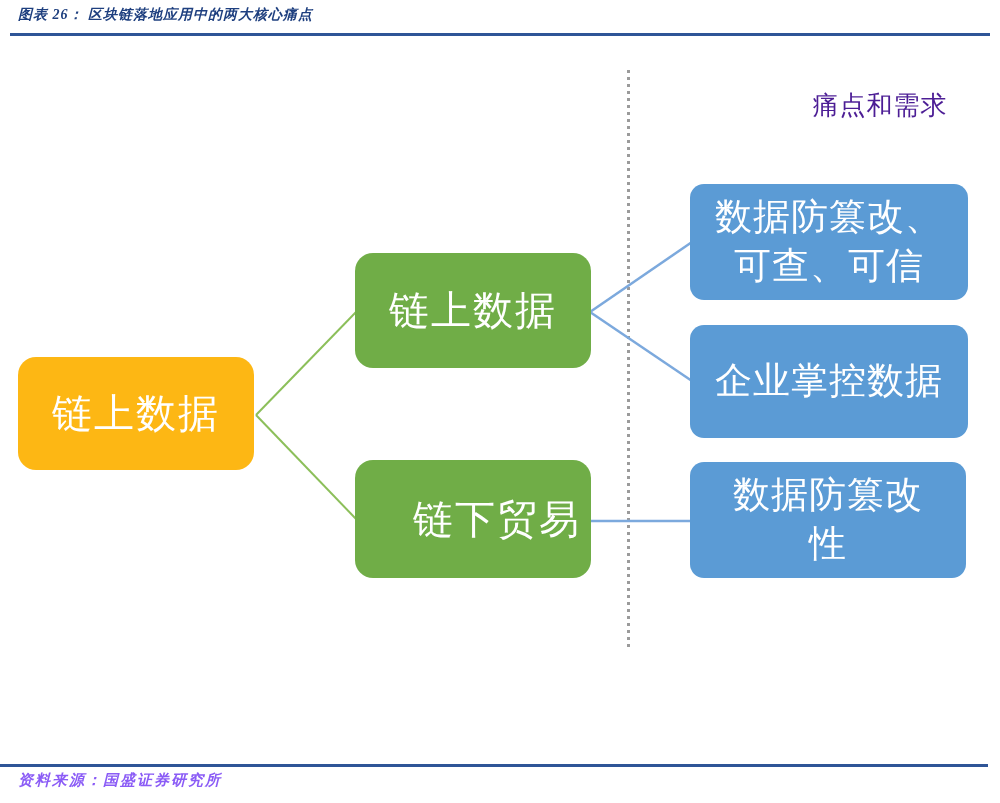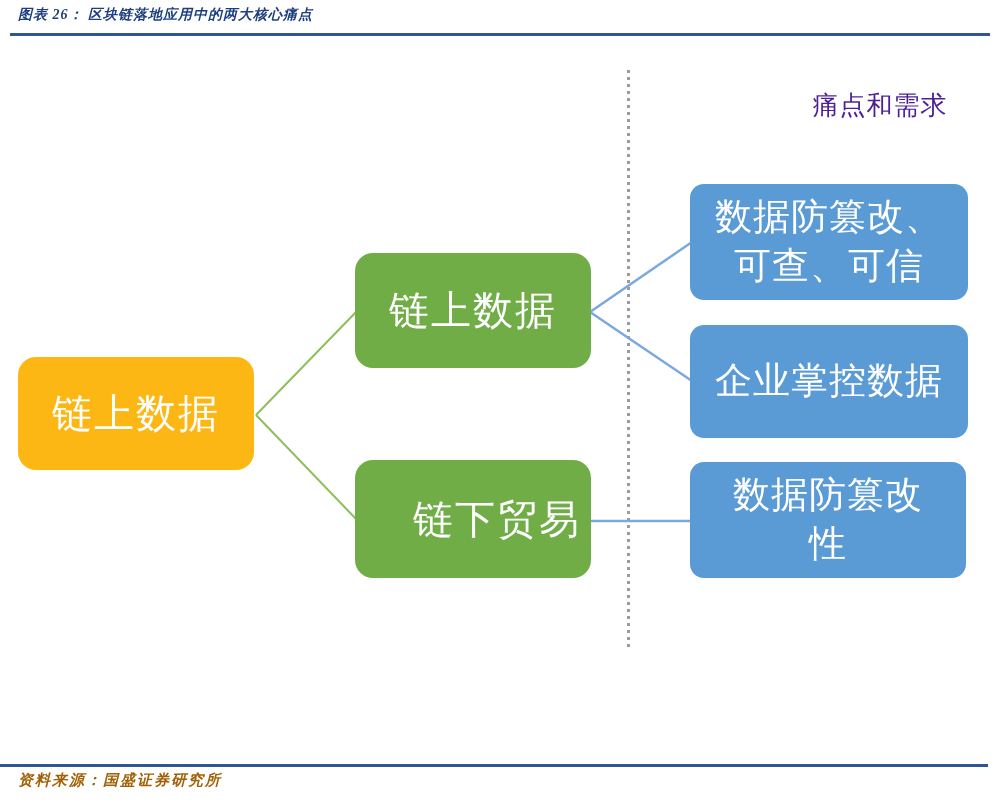--- a/index.html
+++ b/index.html
@@ -65,21 +65,21 @@
 
   
   .rule-bottom {
     position: absolute; left: 0px; top: 764px; width: 988px; height: 3px;
     background: #2f5597;
   }
   .source-note {
     position: absolute; left: 18px; top: 771px;
     font-family: Liberation Mono, monospace;
     font-style: italic; font-weight: bold;
-    font-size: 15px; color: #a16207; letter-spacing: 2px;
+    font-size: 15px; color: #8b5cf6; letter-spacing: 2px;
     white-space: nowrap;
   }
 </style>
 </head>
 <body>
 
 <div class="page">
 
   <div class="fig-title">图表 26： 区块链落地应用中的两大核心痛点</div>
   <div class="rule-top"></div>

